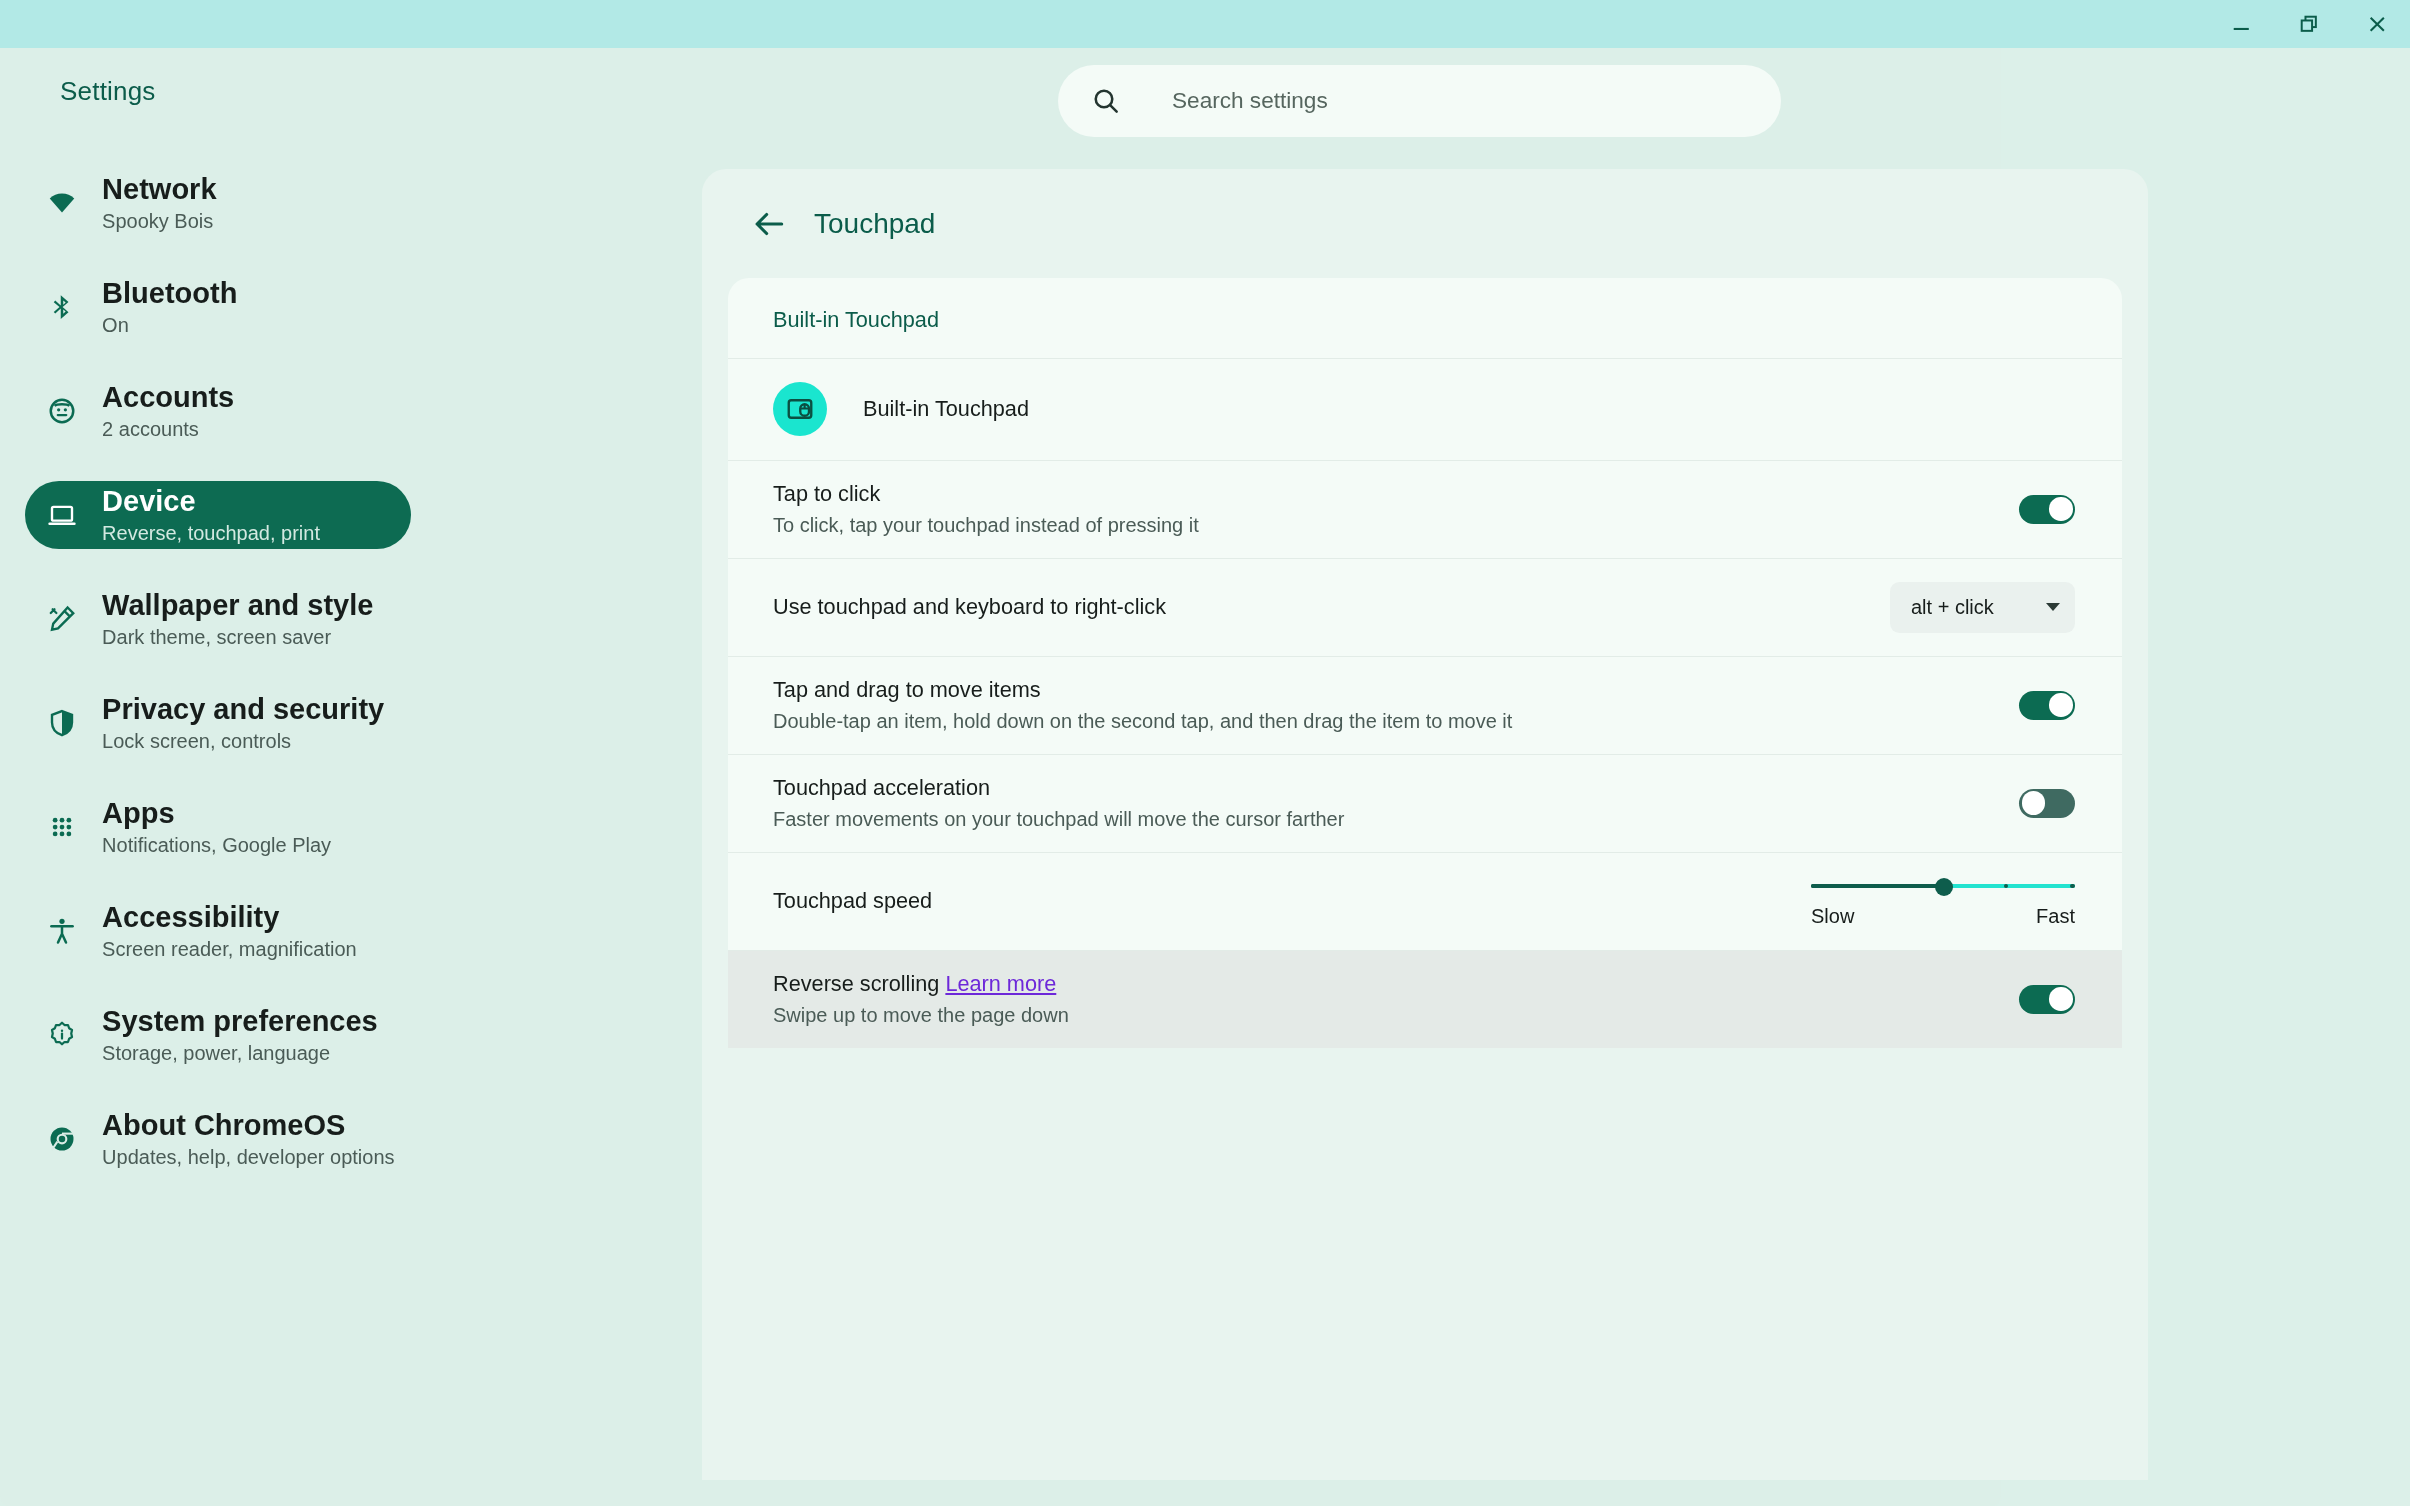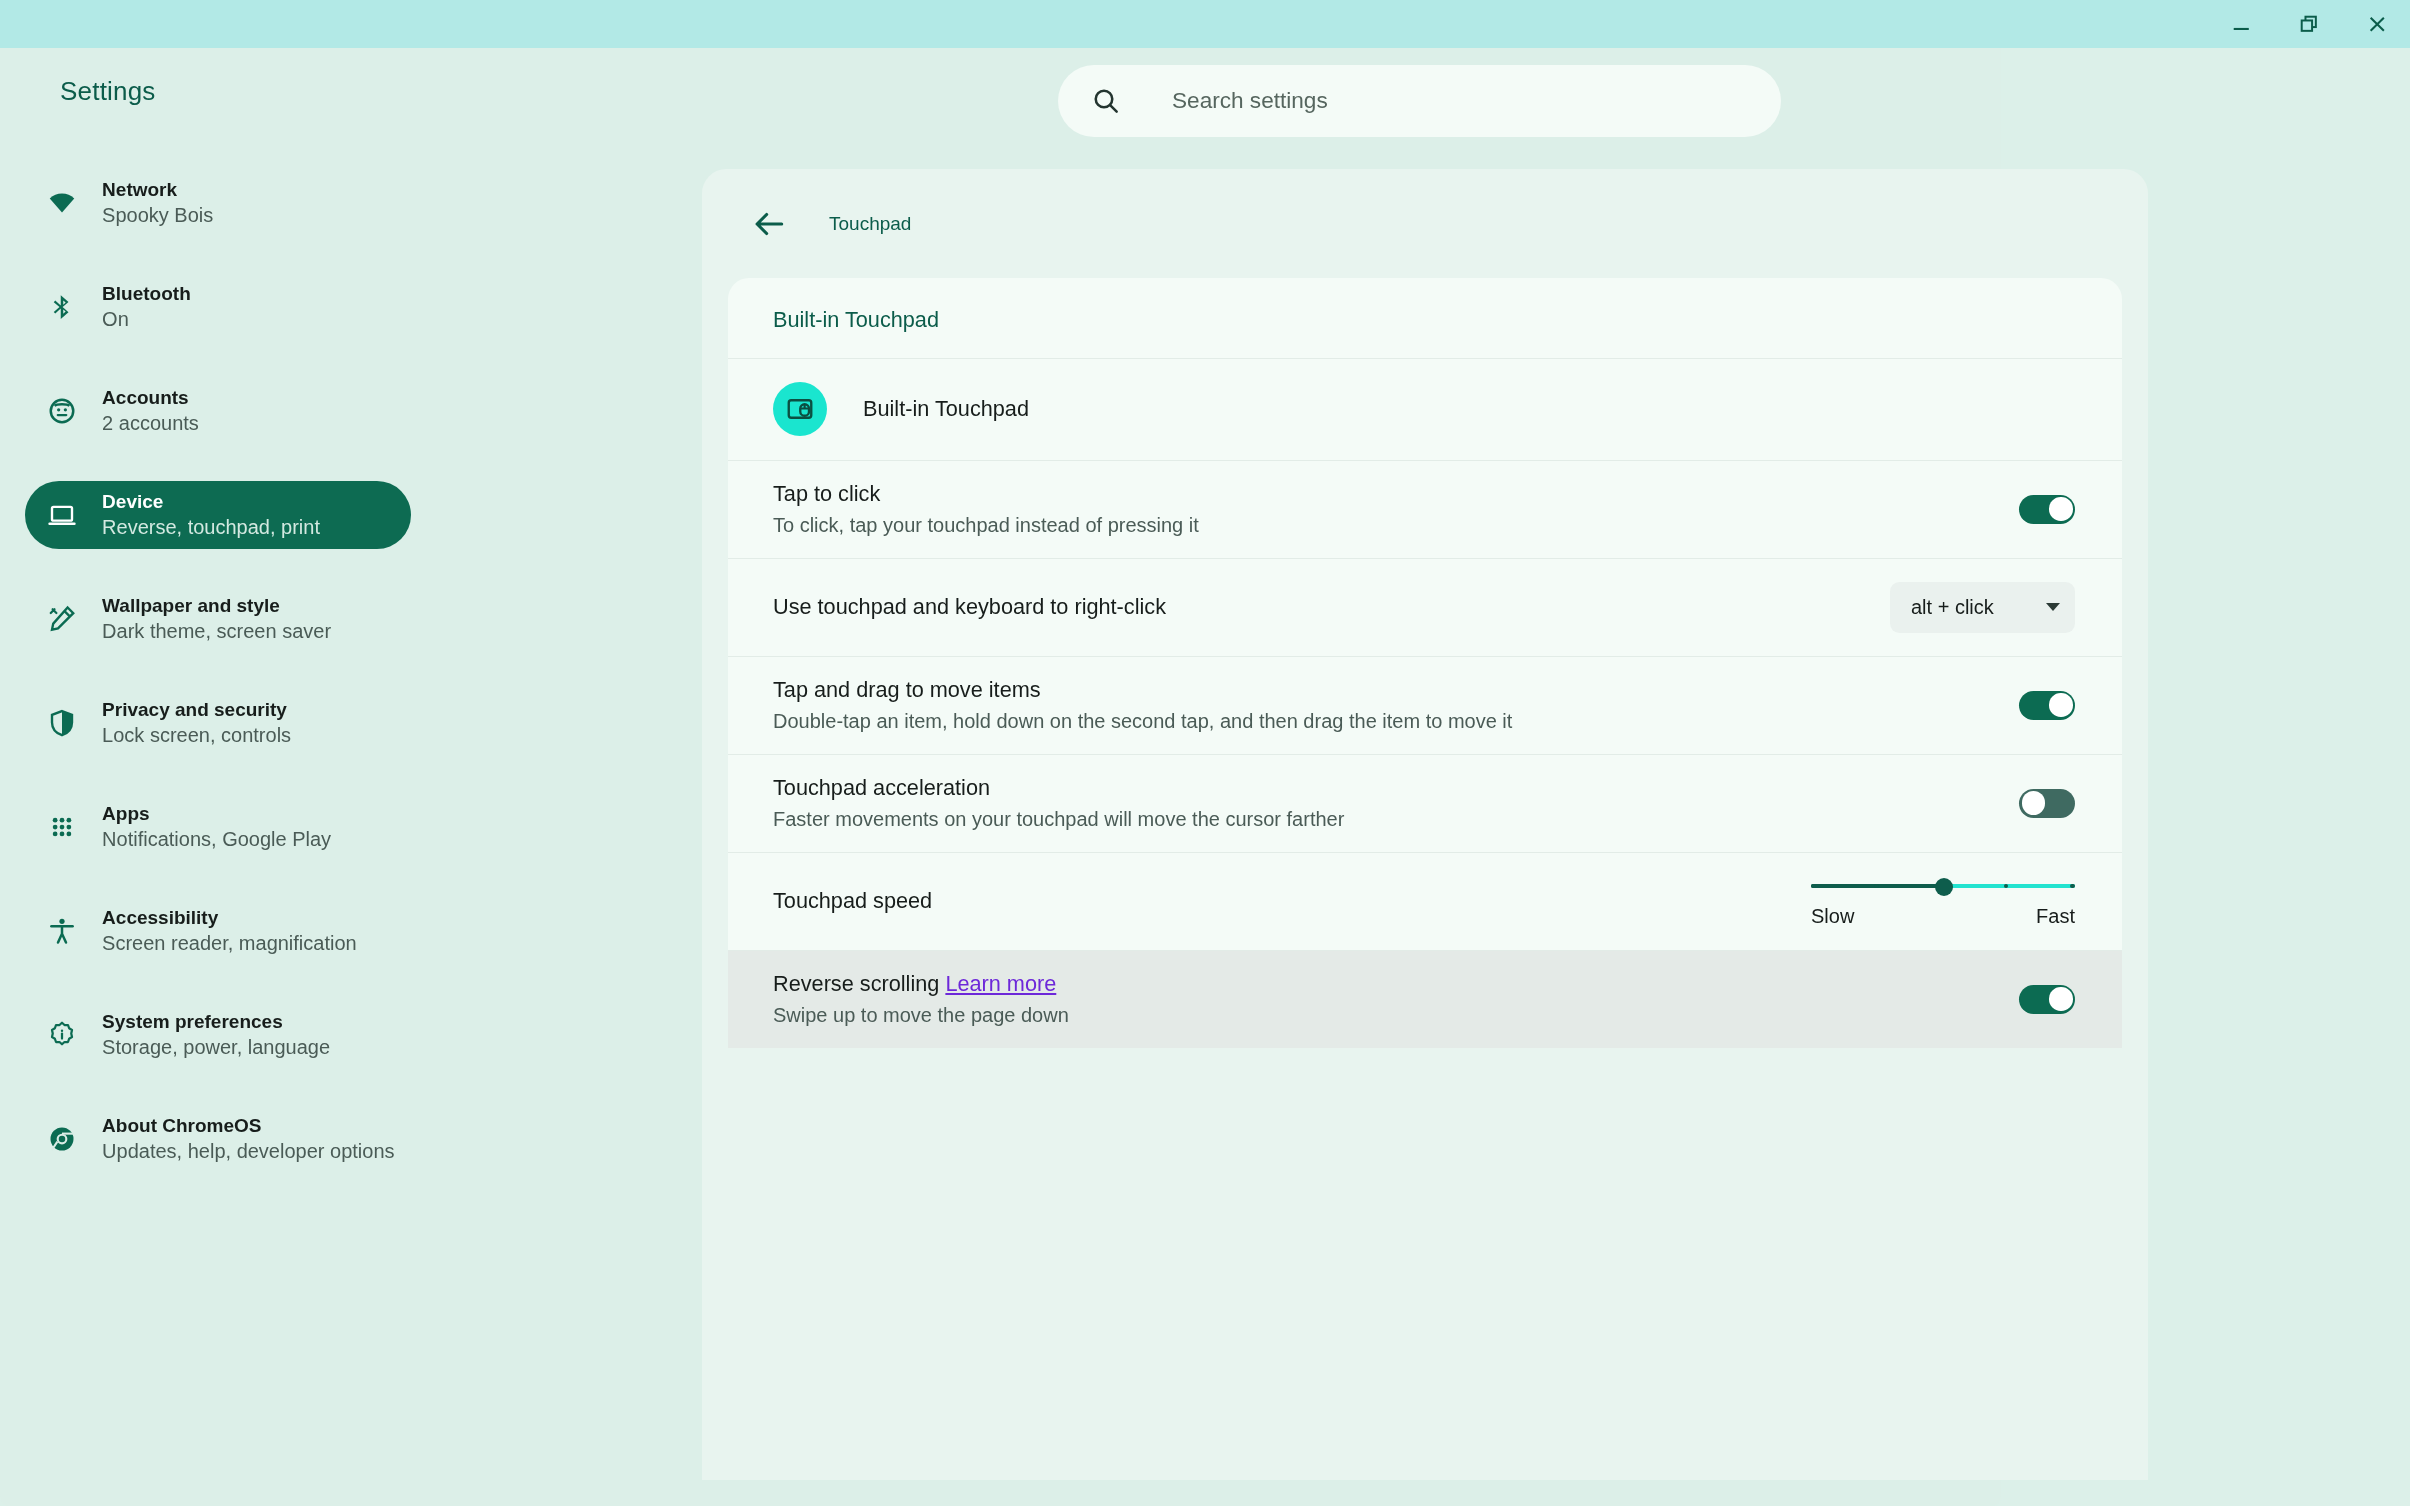--- a/index.html
+++ b/index.html
@@ -74,21 +74,21 @@
   .nav-item + .nav-item { margin-top: 36px; }
   .nav-item.selected { background: #0d6b52; }
   .nav-icon {
     width: 36px; height: 36px; flex: none;
     color: #0b6b52;
     display: flex; align-items: center; justify-content: center;
   }
   .nav-item.selected .nav-icon { color: #ffffff; }
   .nav-text { margin-left: 22.6px; }
   .nav-label {
-    font-size: 19px; font-weight: bold; color: #171d1b;
+    font-size: 29px; font-weight: bold; color: #171d1b;
     line-height: 1.22;
   }
   .nav-sub {
     font-size: 20px; color: #4a5b56; line-height: 1.25; margin-top: 1.9px;
   }
   .nav-item.selected .nav-label { color: #ffffff; font-weight: bold; }
   .nav-item.selected .nav-sub { color: #d3e9e1; }
 
   
   .main-panel {
@@ -102,22 +102,22 @@
     display: flex; align-items: center;
     height: 109px;
     padding-left: 45px;
   }
   .back-btn {
     width: 43px; height: 43px; flex: none;
     color: #0b5c4a;
     display: flex; align-items: center; justify-content: center;
   }
   .panel-title {
-    margin-left: 39px;
-    font-size: 19px; color: #0b5c4a;
+    margin-left: 24px;
+    font-size: 28px; color: #0b5c4a;
   }
 
   .card {
     margin: 0 26px;
     background: #f4fbf7;
     border-radius: 21px 21px 0 0;
     overflow: hidden;
   }
   .card-title {
     font-size: 21.7px; color: #0b5c4a;

